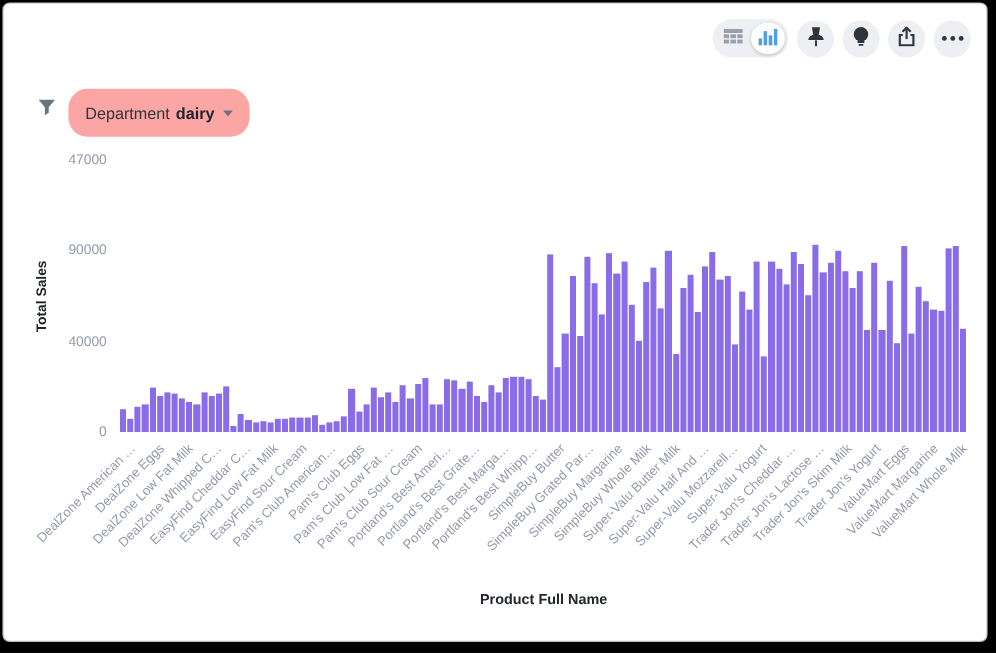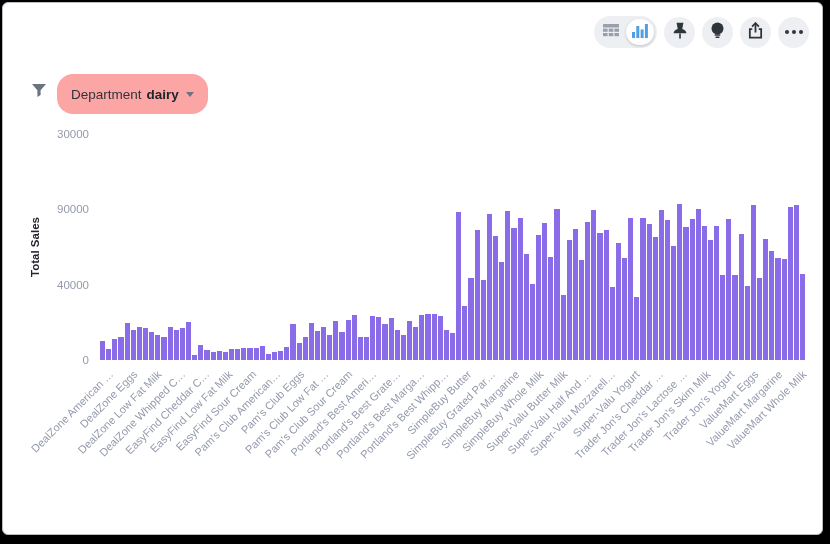--- a/index.html
+++ b/index.html
@@ -123,21 +123,21 @@
     <span class="chev"></span>
   </button>
 
   <div class="ytitle-wrap">
     <span>Total Sales</span>
   </div>
   <div class="yticks">
       <div class="ytick" style="bottom: -7px;">0</div>
       <div class="ytick" style="bottom: 68.3333px;">40000</div>
       <div class="ytick" style="bottom: 143.667px;">90000</div>
-      <div class="ytick" style="bottom: 219px;">30000</div>
+      <div class="ytick" style="bottom: 219px;">47000</div>
     </div>
 
   <div class="plot">
     <div class="bars">
         <div class="bar" style="background: rgb(138, 108, 232); height: 18.6827px;"></div>
         <div class="bar" style="background: rgb(138, 108, 232); height: 11.1493px;"></div>
         <div class="bar" style="background: rgb(138, 108, 232); height: 20.792px;"></div>
         <div class="bar" style="background: rgb(138, 108, 232); height: 23.504px;"></div>
         <div class="bar" style="background: rgb(138, 108, 232); height: 37.064px;"></div>
         <div class="bar" style="background: rgb(138, 108, 232); height: 29.832px;"></div>
@@ -278,14 +278,15 @@
       <div class="xlabel" style="left: 508.828px;">Super-Valu Mozzarell…</div>
       <div class="xlabel" style="left: 532.724px;">Super-Valu Yogurt</div>
       <div class="xlabel" style="left: 556.621px;">Trader Jon's Cheddar …</div>
       <div class="xlabel" style="left: 580.517px;">Trader Jon's Lactose …</div>
       <div class="xlabel" style="left: 604.414px;">Trader Jon's Skim Milk</div>
       <div class="xlabel" style="left: 628.31px;">Trader Jon's Yogurt</div>
       <div class="xlabel" style="left: 652.207px;">ValueMart Eggs</div>
       <div class="xlabel" style="left: 676.103px;">ValueMart Margarine</div>
       <div class="xlabel" style="left: 700px;">ValueMart Whole Milk</div>
     </div>
+  <div class="xtitle">Product Full Name</div>
 
 </div>
 
 </body></html>

